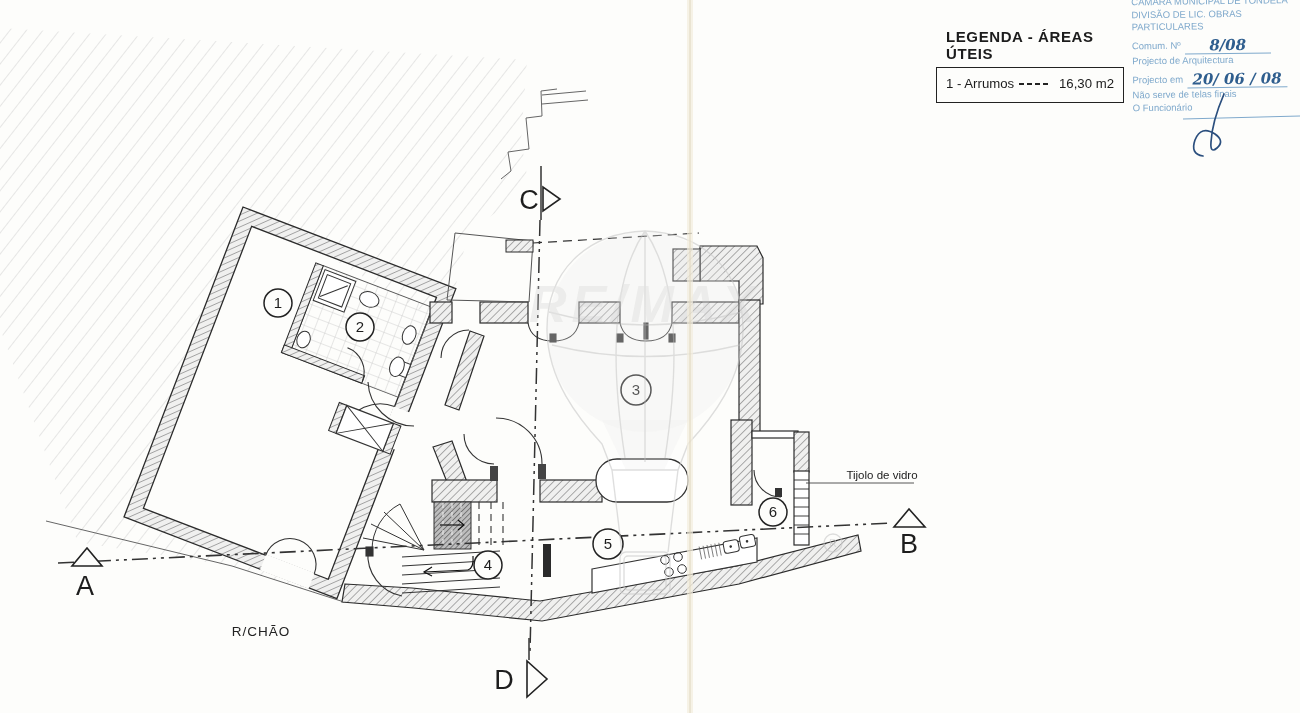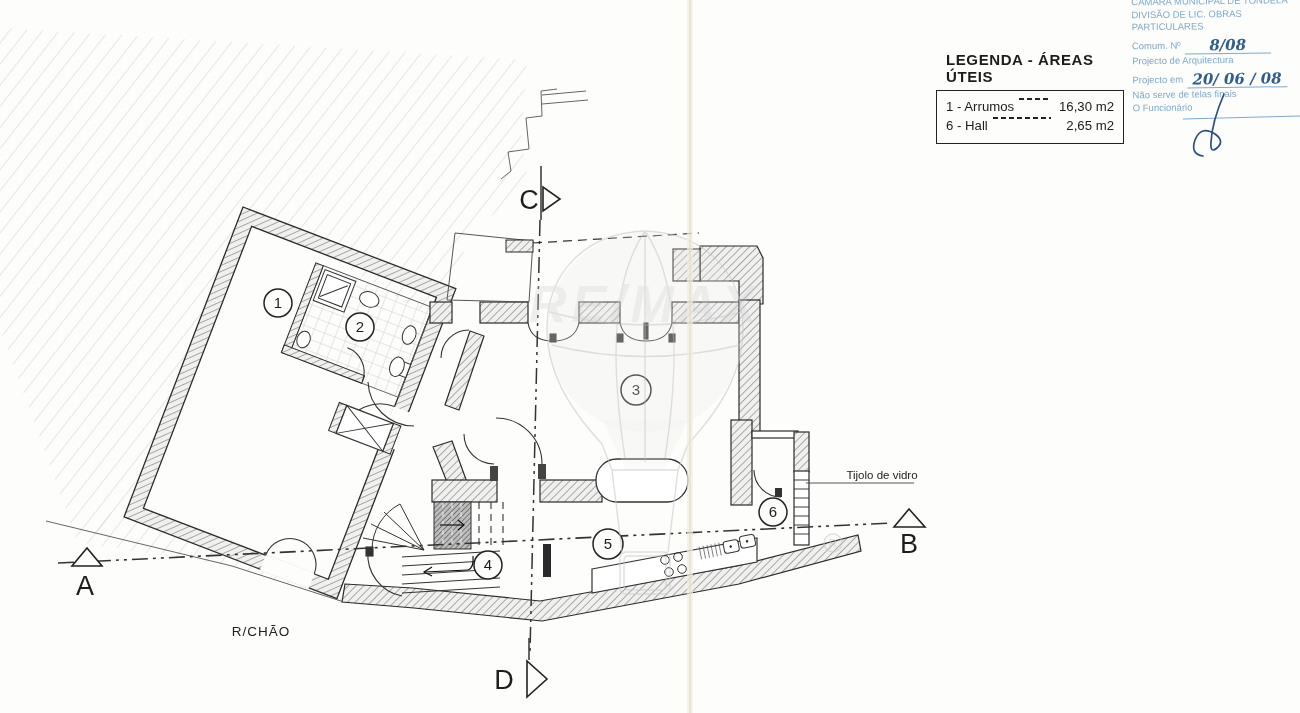--- a/index.html
+++ b/index.html
@@ -1,24 +1,24 @@
 <!DOCTYPE html>
 <html><head>
 <meta charset="utf-8">
 <style>
   html,body{margin:0;padding:0;background:#e8e8e8;}
   .canvas{position:relative;width:1300px;height:713px;background:#fdfdfb;overflow:hidden;
           font-family:"Liberation Sans",sans-serif;}
   svg text{font-family:"Liberation Sans",sans-serif;}
 
   
-  .legend{position:absolute;left:936px;top:51px;width:188px;z-index:3;color:#1c1c1c;}
+  .legend{position:absolute;left:936px;top:28px;width:188px;z-index:3;color:#1c1c1c;}
   .legend-title{font-size:15px;font-weight:bold;letter-spacing:.6px;margin:0 0 5px 10px;}
   .legend-box{border:1.6px solid #222;padding:7px 9px 8px 9px;background:rgba(253,253,251,.0);}
-  .legend-row{display:flex;align-items:flex-start;font-size:13.2px;line-height:18.5px;white-space:nowrap;}
+  .legend-row{display:flex;align-items:center;font-size:13.2px;line-height:18.5px;white-space:nowrap;}
   .legend-label{flex:0 0 auto;}
   .legend-leader{flex:1 1 auto;height:2px;margin:0 5px;
      background:repeating-linear-gradient(90deg,#222 0 5px,transparent 5px 8px);}
   .legend-value{flex:0 0 auto;min-width:58px;text-align:right;}
 
   
   .stamp{position:absolute;left:1132px;top:-5px;width:190px;z-index:5;color:#7fa9cc;
          font-size:9.5px;line-height:1.34;transform:rotate(-.8deg);}
   .stamp .row{white-space:nowrap;}
   .hw{font-family:"DejaVu Serif",serif;font-style:italic;font-weight:bold;
@@ -309,25 +309,20 @@
 
 
 <div class="legend">
   <div class="legend-title">LEGENDA - ÁREAS ÚTEIS</div>
   <div class="legend-box">
     <div class="legend-row">
       <span class="legend-label">1 - Arrumos</span>
       <span class="legend-leader"></span>
       <span class="legend-value">16,30 m2</span>
     </div>
-    <div class="legend-row">
-      <span class="legend-label">6 - Hall</span>
-      <span class="legend-leader"></span>
-      <span class="legend-value">2,65 m2</span>
-    </div>
   </div>
 </div>
 
 
 <div class="stamp">
   <div class="row">CÂMARA MUNICIPAL DE TONDELA</div>
   <div class="row">DIVISÃO DE LIC. OBRAS</div>
   <div class="row">PARTICULARES</div>
   <div class="row">
     <span>Comum. Nº</span><span class="uline proc"><span class="hw">8/08</span></span>

